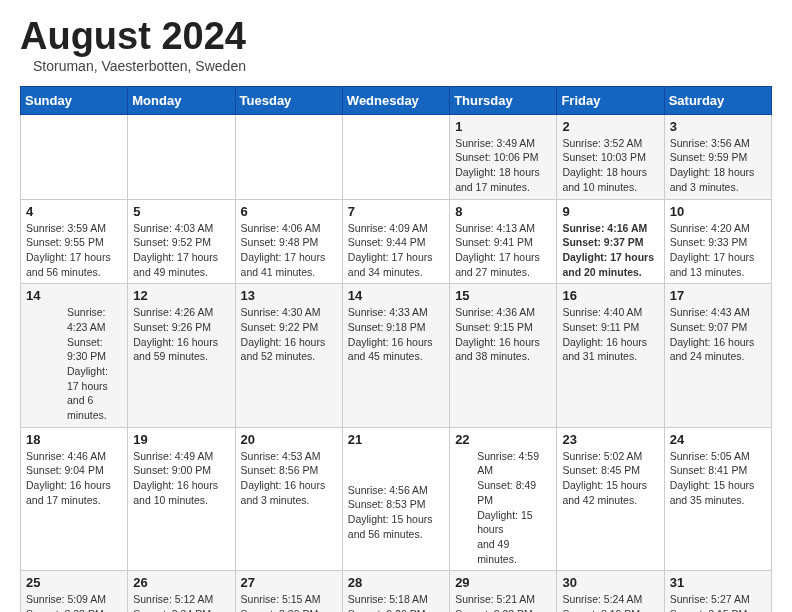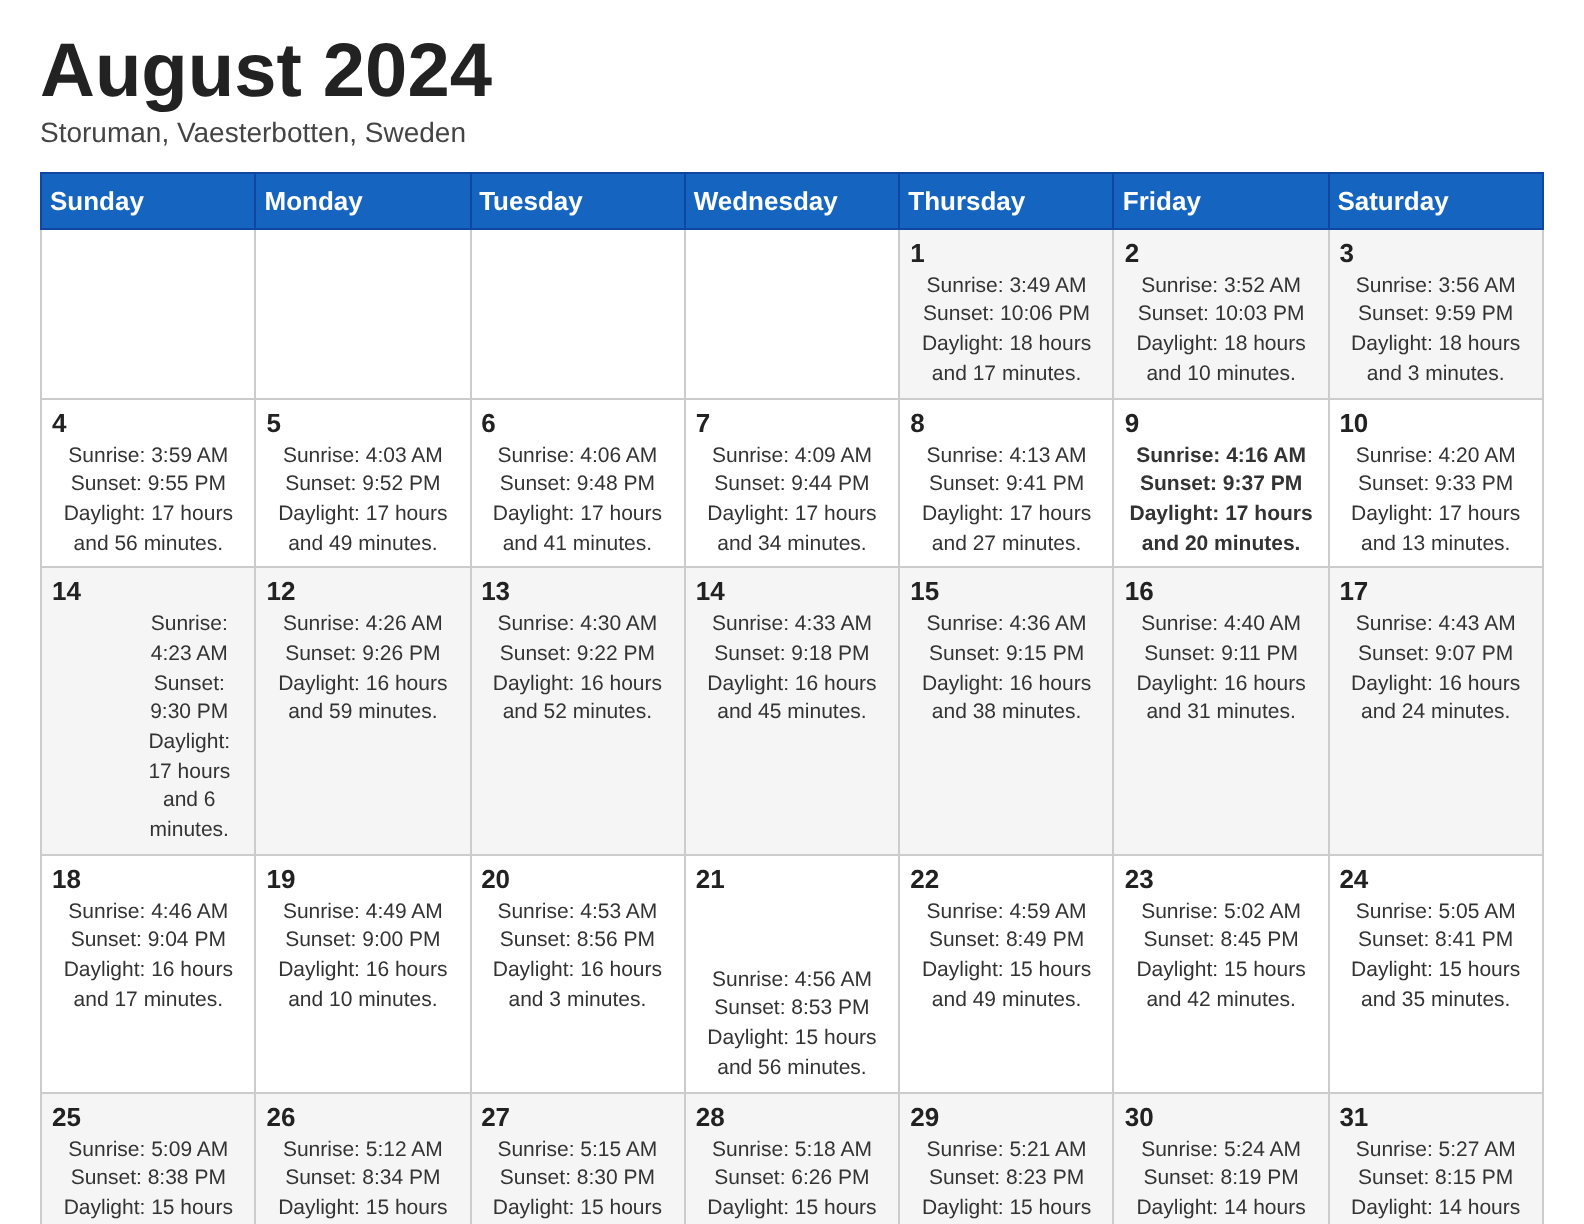--- a/index.html
+++ b/index.html
@@ -29,21 +29,21 @@
     .logo-text-blue {
       font-size: 18px;
       font-weight: bold;
       color: #1565c0;
     }
     .logo-icon {
       width: 24px;
       height: 24px;
     }
     .title-area {
-      text-align: left;
+      text-align: right;
     }
     .main-title {
       font-size: 38px;
       font-weight: bold;
       color: #222;
       line-height: 1.1;
     }
     .subtitle {
       font-size: 14px;
       color: #444;
@@ -80,21 +80,20 @@
       font-weight: bold;
       font-size: 13px;
       color: #222;
       display: block;
       margin-bottom: 2px;
     }
     .day-info {
       font-size: 10.5px;
       color: #333;
       line-height: 1.4;
-      text-align: center;
     }
     .empty-cell {
       background: #fff !important;
     }
     .footer-area {
       margin-top: 8px;
       font-size: 11px;
       color: #555;
     }
   </style>
@@ -274,21 +273,21 @@
         </td>
         <td>
           <span class="day-number">21</span>
           <div class="day-info" style="white-space: pre-line; margin-top: 36px;">Sunrise: 4:56 AM
 Sunset: 8:53 PM
 Daylight: 15 hours
 and 56 minutes.</div>
         </td>
         <td>
           <span class="day-number">22</span>
-          <div class="day-info" style="white-space: pre-line;">Sunrise: 4:59 AM
+          <div class="day-info" style="white-space: pre-line; margin-left: 22px;">Sunrise: 4:59 AM
 Sunset: 8:49 PM
 Daylight: 15 hours
 and 49 minutes.</div>
         </td>
         <td>
           <span class="day-number">23</span>
           <div class="day-info" style="white-space: pre-line;">Sunrise: 5:02 AM
 Sunset: 8:45 PM
 Daylight: 15 hours
 and 42 minutes.</div>

